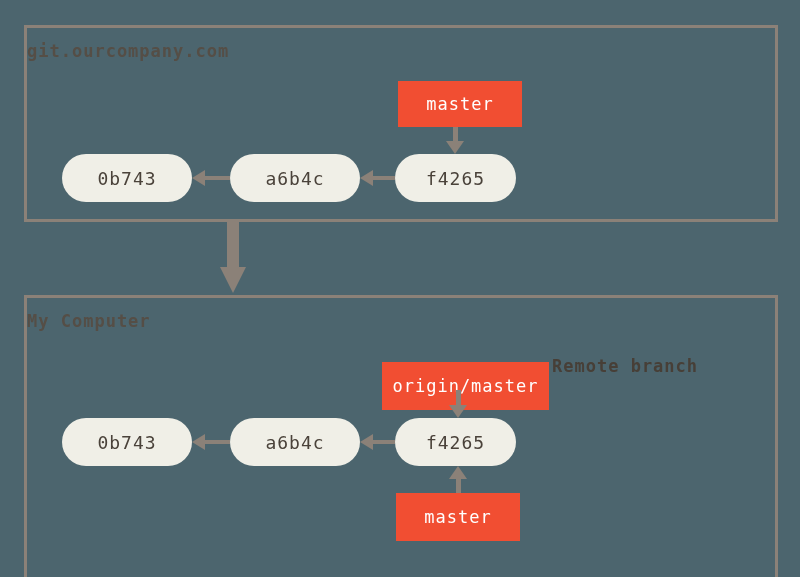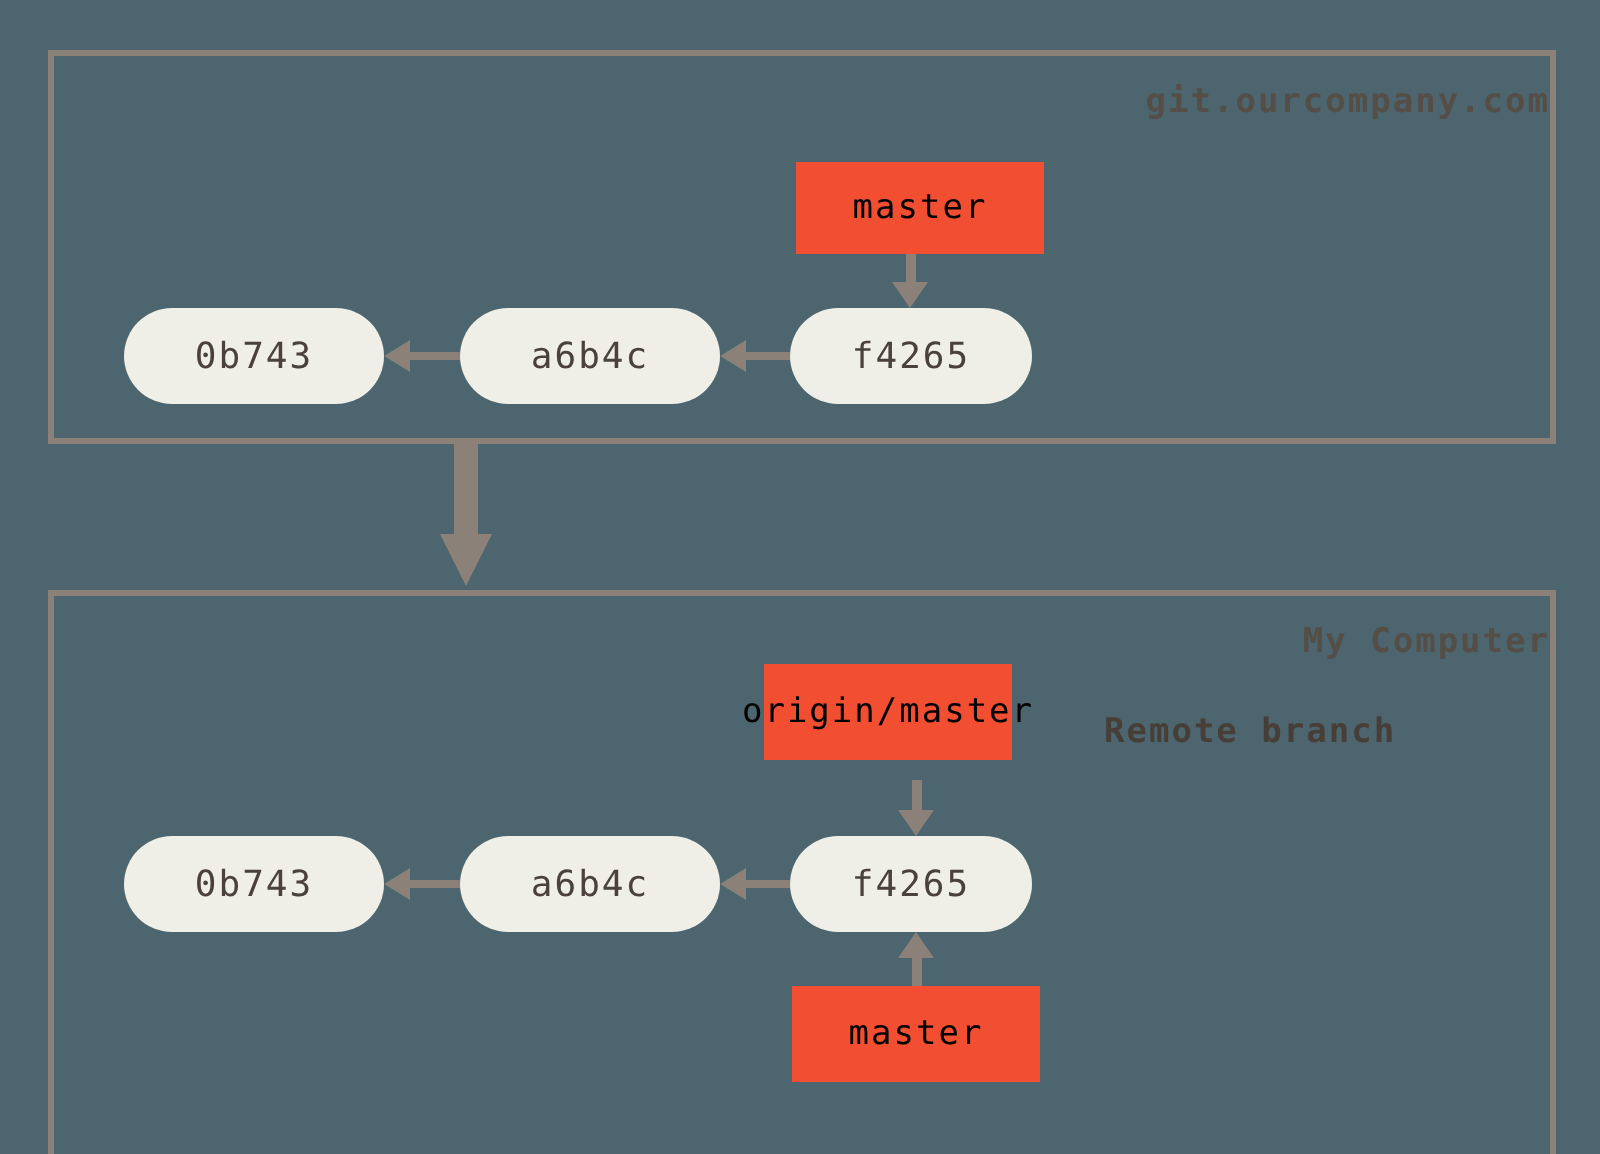--- a/index.html
+++ b/index.html
@@ -12,30 +12,30 @@
     overflow: hidden;
   }
   .box {
     position: absolute;
     border: 3px solid #8b8178;
     background: transparent;
   }
   .box-title {
     position: absolute;
     width: 100%;
-    text-align: right;
+    text-align: left;
     font-size: 17px;
     font-weight: bold;
     color: #554e46;
     letter-spacing: 1px;
   }
   .branch {
     position: absolute;
     background: #f14e32;
-    color: #000000;
+    color: #ffffff;
     font-size: 17px;
     display: flex;
     align-items: center;
     justify-content: center;
     letter-spacing: 1px;
   }
   .commit {
     position: absolute;
     background: #f0efe7;
     color: #4a423a;
@@ -94,21 +94,21 @@
   <div class="tri tri-left-sm" style="left:360px; top:170px;"></div>
   <div class="shaft-h" style="left:371px; top:176px; width:24px;"></div>
 
   <div class="big-shaft" style="left:227px; top:222px; height:46px;"></div>
   <div class="tri tri-down-lg" style="left:220px; top:267px;"></div>
 
   <div class="box" style="left:24px; top:295px; width:754px; height:304px;">
     <div class="box-title" style="top:13px;">My Computer</div>
   </div>
 
-  <div class="branch" style="left:382px; top:332px; width:124px; height:48px;">origin/master</div>
+  <div class="branch" style="left:382px; top:362px; width:167px; height:48px;">origin/master</div>
   <div class="side-label" style="left:552px; top:356px;">Remote branch</div>
 
   <div class="shaft-v" style="left:456px; top:390px; height:16px;"></div>
   <div class="tri tri-down-sm" style="left:449px; top:405px;"></div>
 
   <div class="commit" style="left:62px; top:418px; width:130px;">0b743</div>
   <div class="commit" style="left:230px; top:418px; width:130px;">a6b4c</div>
   <div class="commit" style="left:395px; top:418px; width:121px;">f4265</div>
 
   <div class="tri tri-left-sm" style="left:192px; top:434px;"></div>

